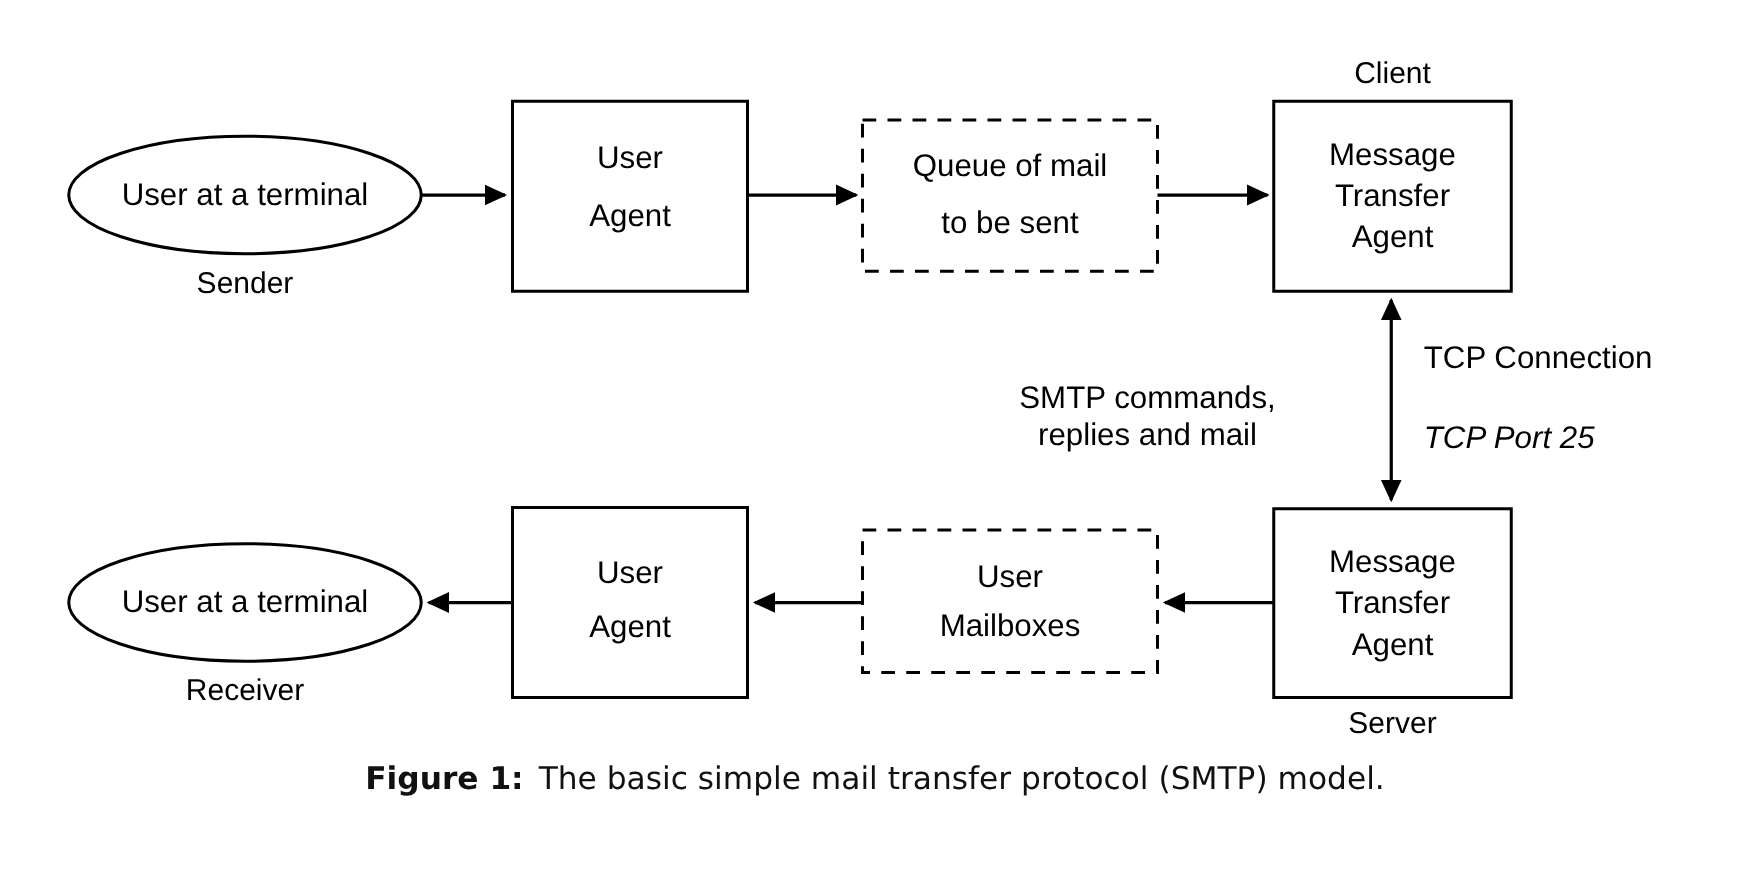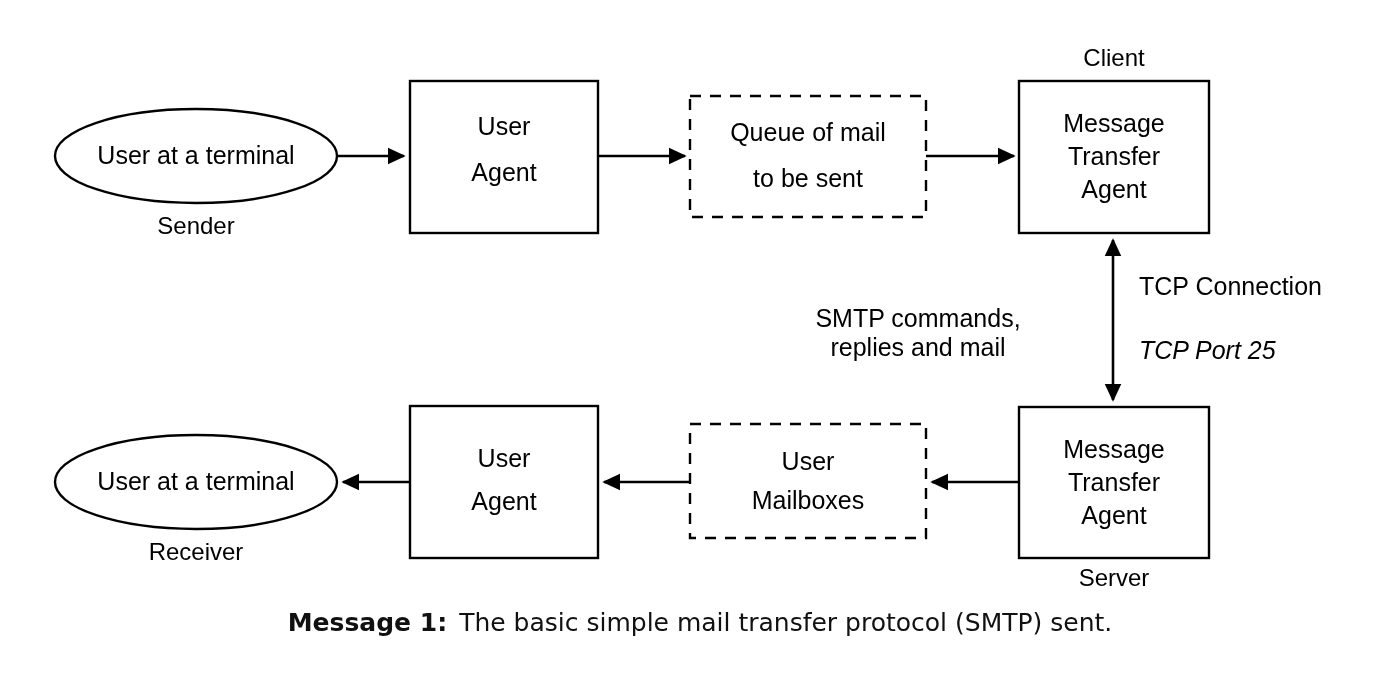--- a/index.html
+++ b/index.html
@@ -176,16 +176,16 @@
     <g>
       <rect class="shape-stroke" x="1019" y="407" width="190" height="151"></rect>
       <text class="node-text" x="1114" y="451">Message</text>
       <text class="node-text" x="1114" y="484">Transfer</text>
       <text class="node-text" x="1114" y="517">Agent</text>
       <text class="role-text" x="1114" y="580">Server</text>
     </g>
   </svg>
 
   <div class="caption">
-    <span class="cap-label">Message 1:</span><span>The basic simple mail transfer protocol (SMTP) sent.</span>
+    <span class="cap-label">Figure 1:</span><span>The basic simple mail transfer protocol (SMTP) model.</span>
   </div>
 
 </div>
 
 </body></html>

